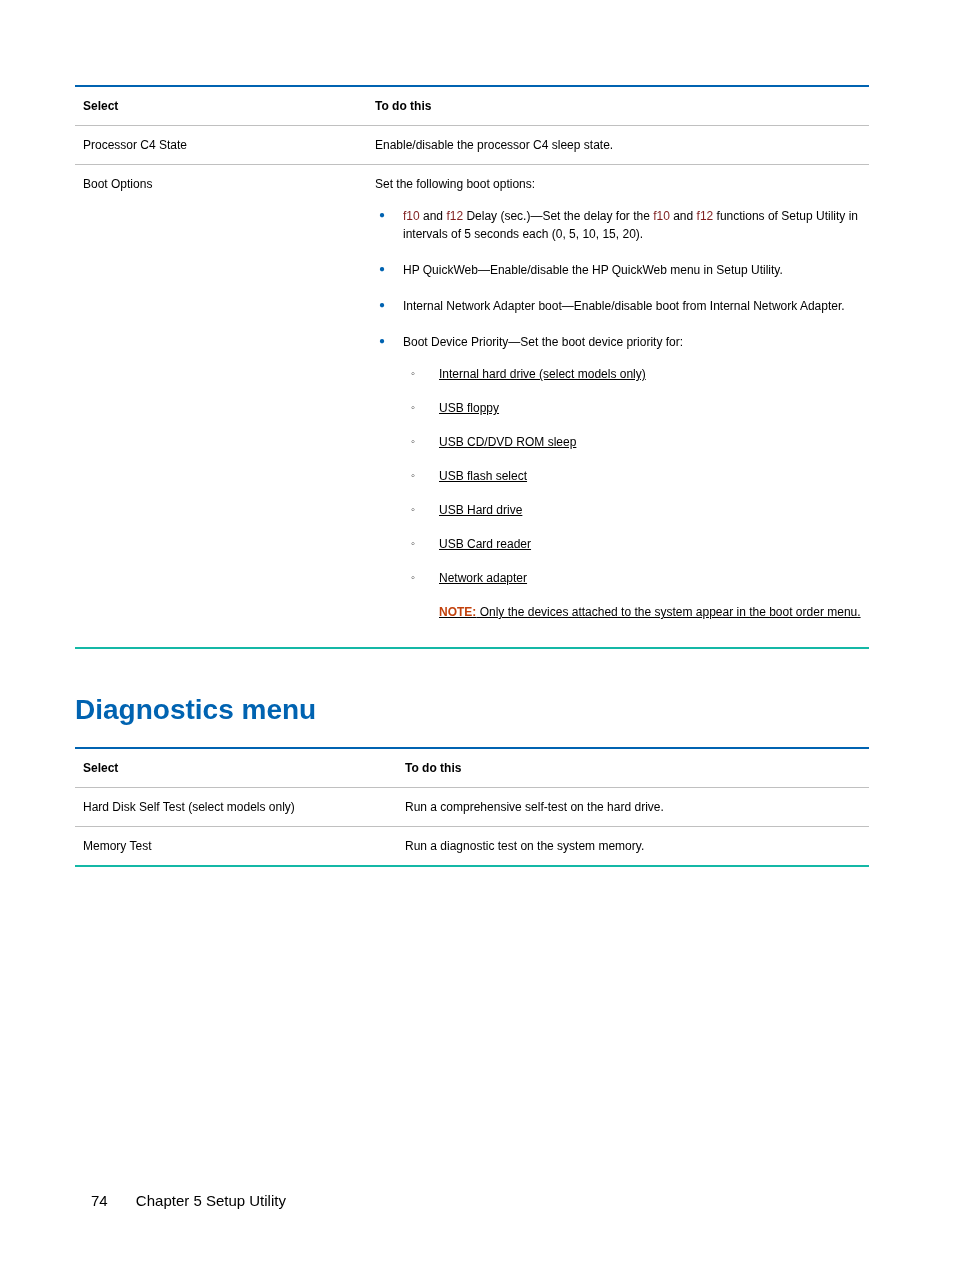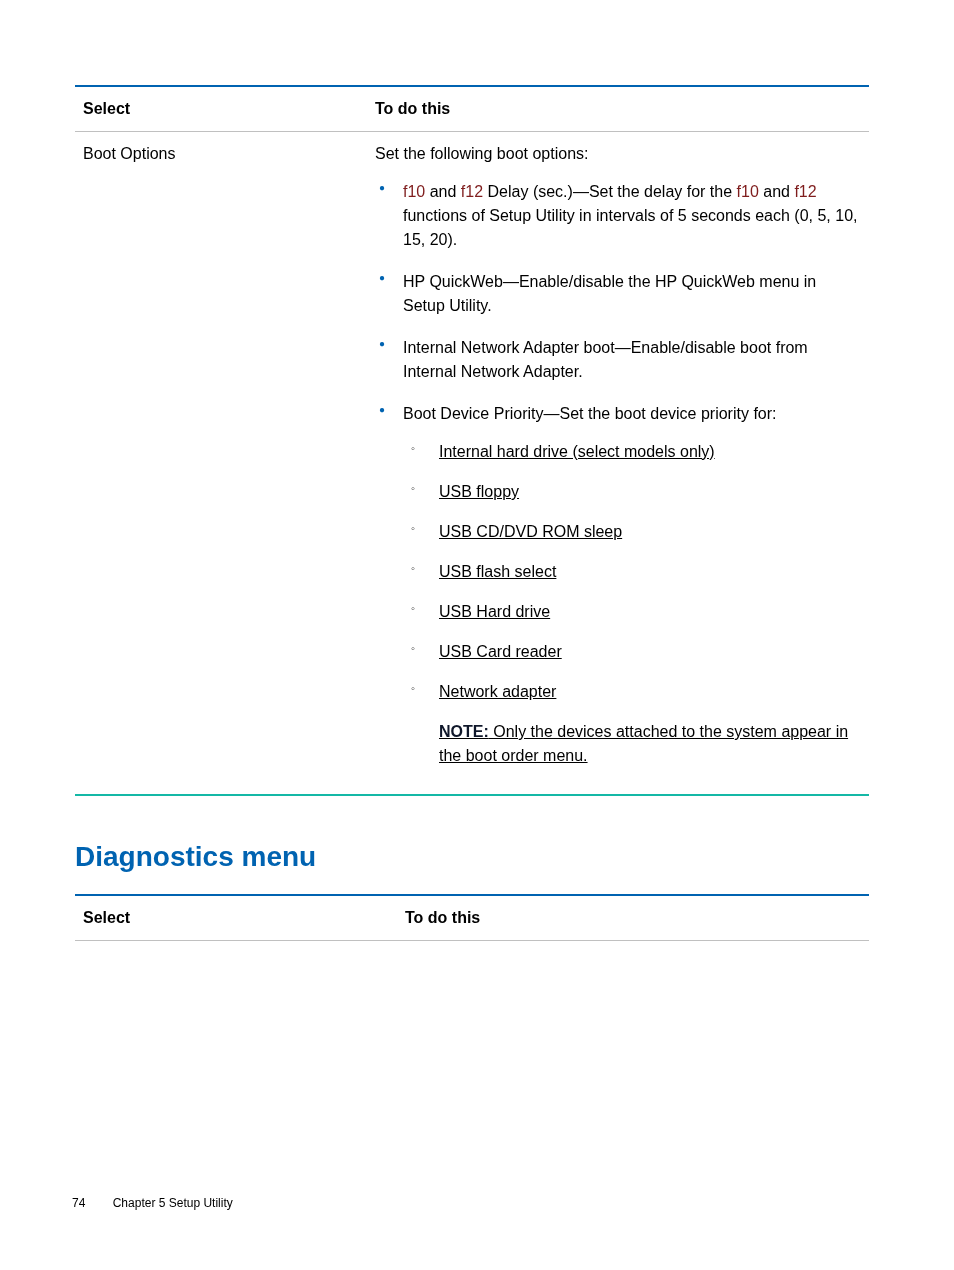--- a/index.html
+++ b/index.html
@@ -12,21 +12,21 @@
     height: 1270px;
     position: relative;
     line-height: 1.5;
   }
   .page {
     padding: 85px 85px 0 75px;
   }
   table {
     width: 100%;
     border-collapse: collapse;
-    font-size: 16px;
+    font-size: 12px;
   }
   .thick-top { border-top: 2px solid #0063b1; }
   .thick-bottom { border-bottom: 2px solid #14b8a6; }
   .thin-bottom { border-bottom: 1px solid #c0c0c0; }
   th {
     text-align: left;
     font-weight: bold;
     padding: 10px 0 10px 8px;
     vertical-align: top;
   }
@@ -79,41 +79,45 @@
     left: 8px;
     top: 0;
     font-size: 11px;
   }
   .blue-text { color: #7f1d1d; }
   .note {
     margin-top: 16px;
     padding-left: 0;
   }
   .note-label {
-    color: #0f172a;
+    color: #c2410c;
     font-weight: bold;
   }
   .footer {
     position: absolute;
     bottom: 58px;
-    left: 72px;
-    font-size: 12px;
+    left: 91px;
+    font-size: 15px;
   }
   .page-num { margin-right: 24px; }
 </style>
 </head>
 <body>
 
 <div class="page">
 
   <table>
     <tbody>
         <tr class="thick-top thin-bottom">
       <th class="col-select">Select</th>
       <th class="col-action">To do this</th>
+    </tr>
+    <tr class="thin-bottom">
+      <td class="col-select">Processor C4 State</td>
+      <td class="col-action">Enable/disable the processor C4 sleep state.</td>
     </tr>
     <tr class="thick-bottom">
       <td class="col-select">Boot Options</td>
       <td class="col-action">
         <span>Set the following boot options:</span>
         <ul class="bullets">
           <li>
             <span class="blue-text">f10</span><span> and </span><span class="blue-text">f12</span><span> Delay (sec.)—Set the delay for the </span><span class="blue-text">f10</span><span> and </span><span class="blue-text">f12</span><span> functions of Setup Utility in intervals of 5 seconds each (0, 5, 10, 15, 20).</span>
           </li>
           <li>HP QuickWeb—Enable/disable the HP QuickWeb menu in Setup Utility.</li>
@@ -142,20 +146,28 @@
     </table>
 
   <h2 class="heading">Diagnostics menu</h2>
 
   <table>
     <tbody>
         <tr class="thick-top thin-bottom">
       <th class="col-select" style="width:330px;">Select</th>
       <th class="col-action">To do this</th>
     </tr>
+    <tr class="thin-bottom">
+      <td class="col-select">Hard Disk Self Test (select models only)</td>
+      <td class="col-action">Run a comprehensive self-test on the hard drive.</td>
+    </tr>
+    <tr class="thick-bottom">
+      <td class="col-select">Memory Test</td>
+      <td class="col-action">Run a diagnostic test on the system memory.</td>
+    </tr>
   </tbody>
     </table>
 
 </div>
 
 <div class="footer">
   <span class="page-num">74</span>
   <span>Chapter 5   Setup Utility</span>
 </div>
 

